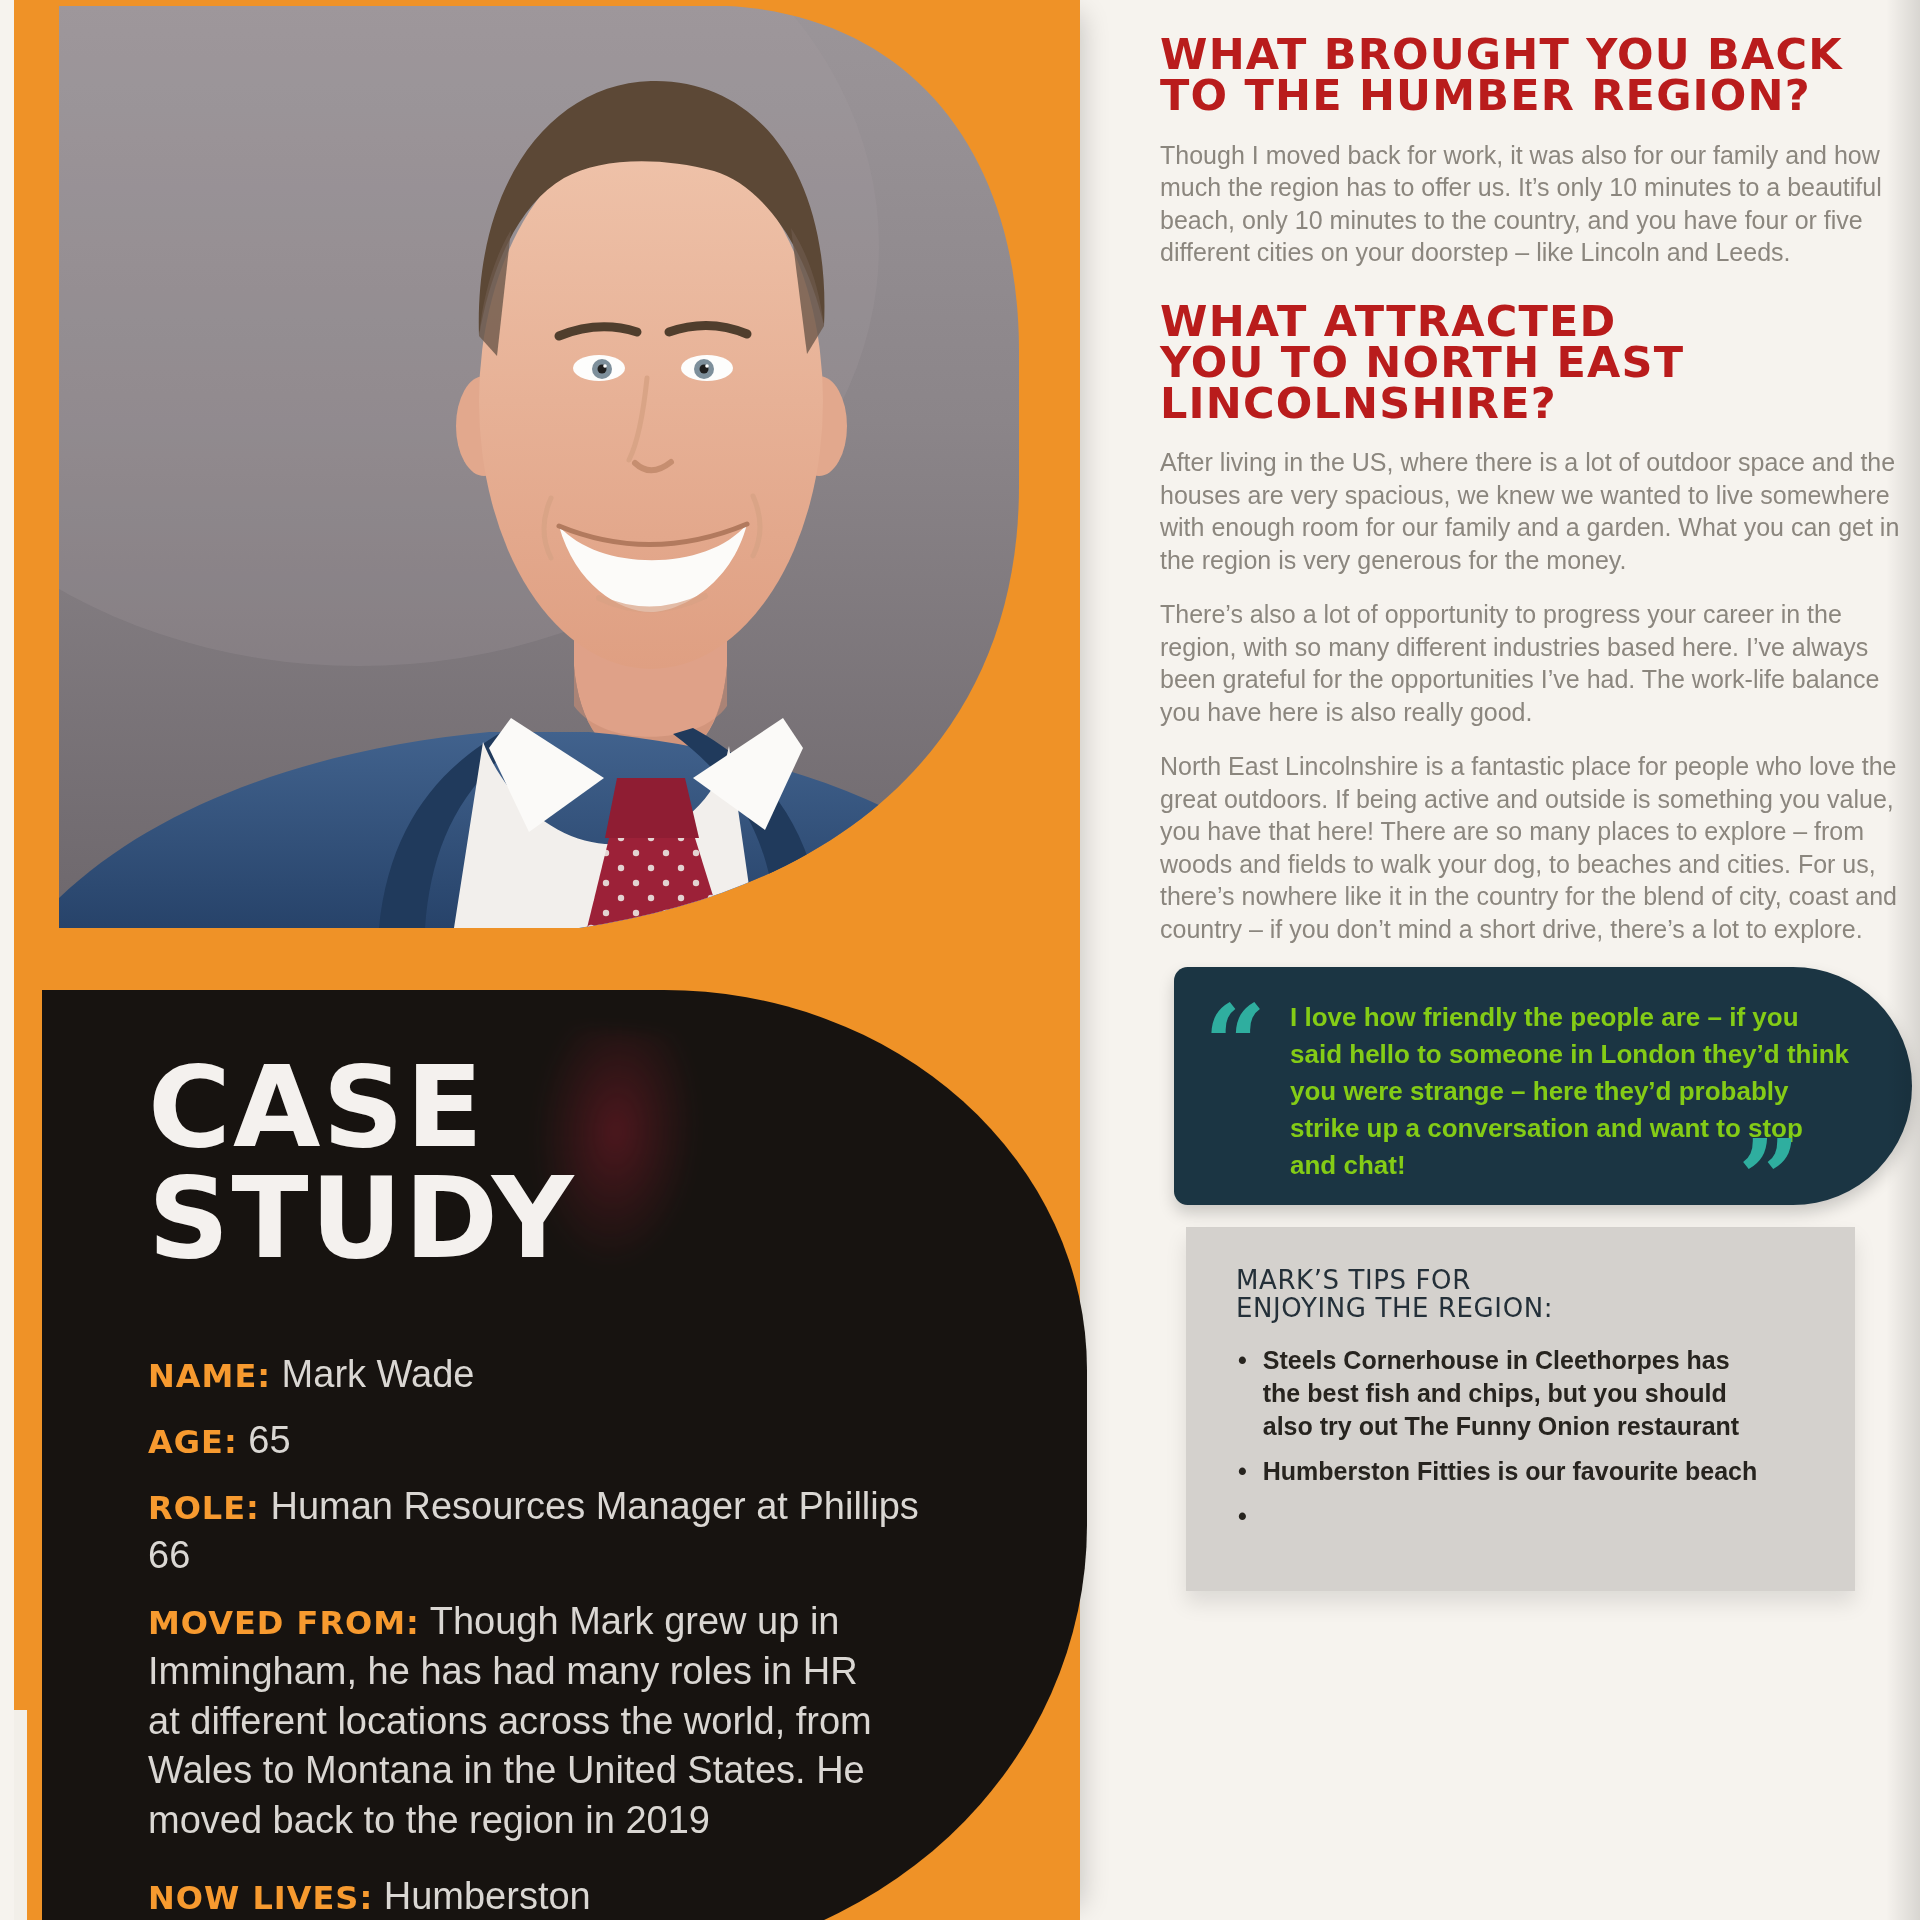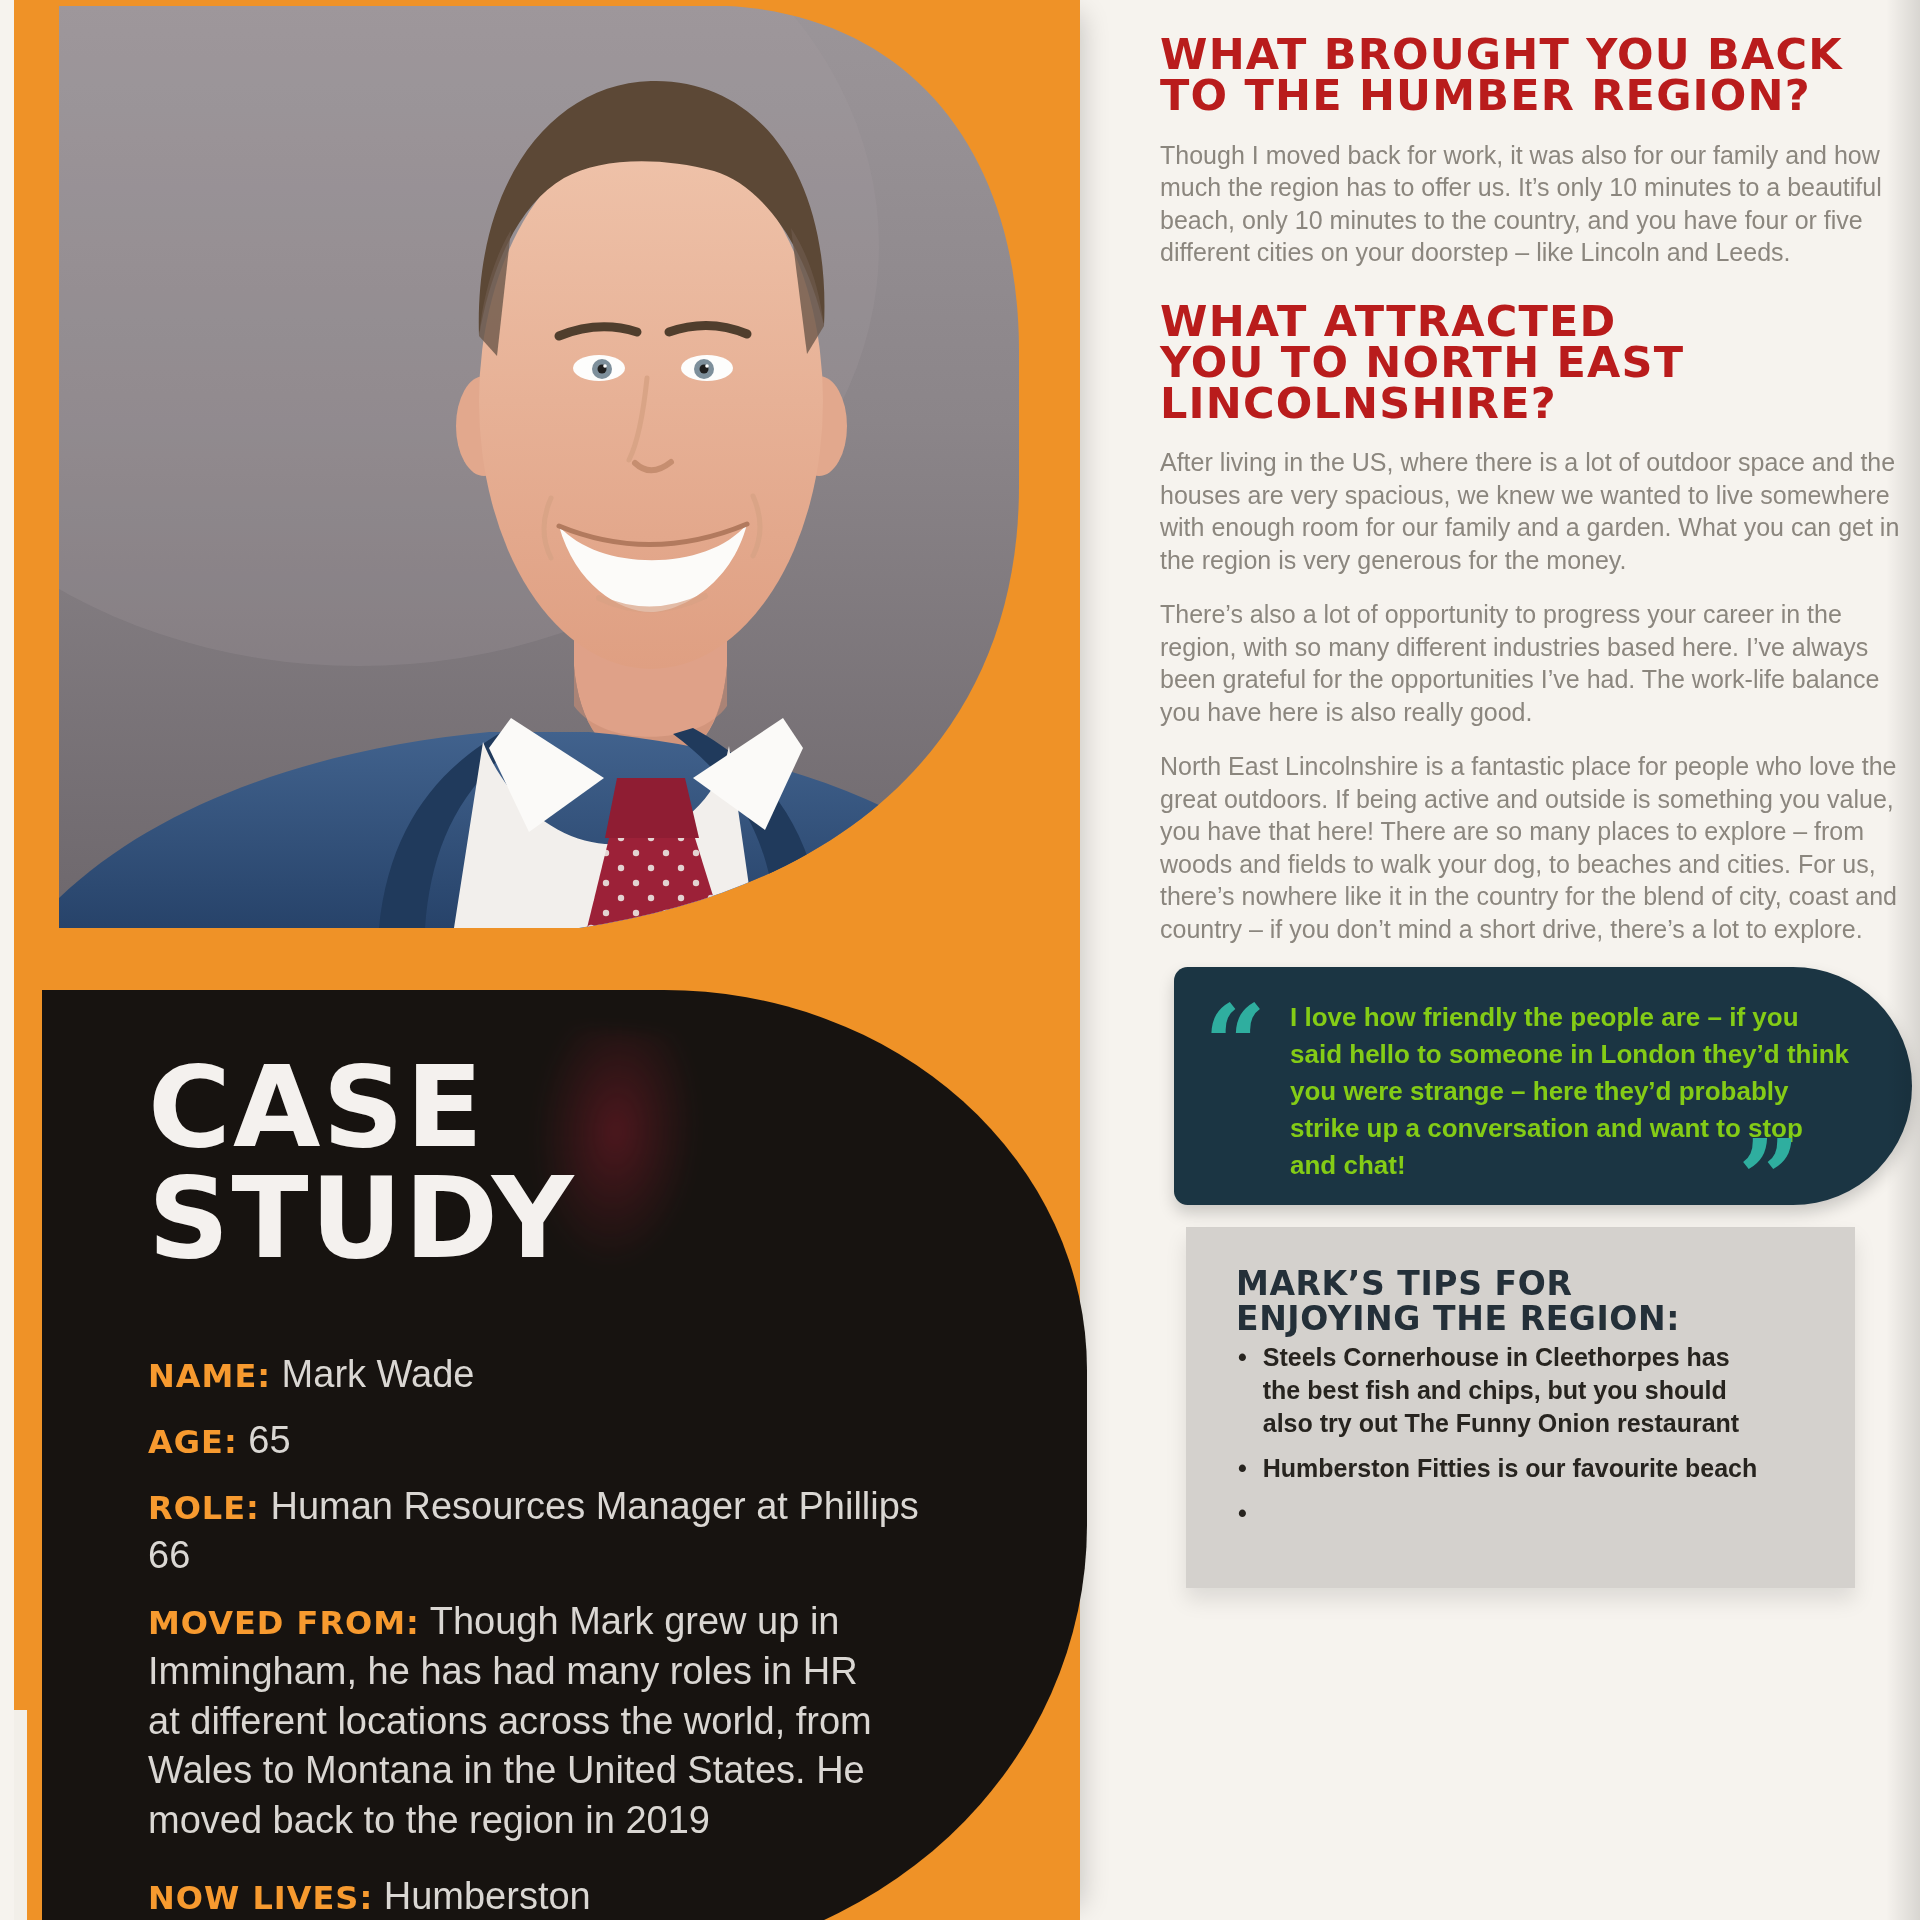--- a/index.html
+++ b/index.html
@@ -42,22 +42,22 @@
         border-radius:14px 122px 122px 14px;box-shadow:0 8px 16px rgba(0,0,0,0.18);}
   .open-quote,.close-quote{position:absolute;font-family:"DejaVu Serif","Liberation Serif",serif;
         font-weight:bold;font-size:108px;line-height:0.6;color:#2FAE9F;}
   .open-quote{left:30px;top:46px;}
   .close-quote{right:112px;bottom:-6px;}
   .quote-text{position:absolute;left:116px;top:32px;width:565px;margin:0;
         font-size:26px;line-height:1.42;font-weight:bold;color:#84cc16;}
 
   .tips-box{margin:22px 65px 0 26px;background:#D4D1CD;padding:40px 44px 46px 50px;
         box-shadow:0 12px 20px rgba(0,0,0,0.10);}
-  .tips-heading{margin:0 0 4px 0;font-family:"DejaVu Sans","Liberation Sans",sans-serif;
-        font-size:33px;line-height:1.05;font-weight:bold;letter-spacing:0.6px;
+  .tips-heading{margin:0 0 22px 0;font-family:"DejaVu Sans","Liberation Sans",sans-serif;
+        font-size:26px;line-height:1.05;font-weight:normal;letter-spacing:0.6px;
         color:#243039;white-space:pre-line;}
   .tips-list{list-style:none;margin:0;padding:0;}
   .tips-list li{display:flex;gap:16px;margin:0 0 12px 0;font-size:25px;line-height:1.32;
         font-weight:bold;color:#27241F;}
   .tips-list .bullet{flex:0 0 auto;margin-left:2px;}
   .tips-list .tip-text{max-width:500px;}
 
   .scan-edge{position:absolute;left:0;bottom:0;width:13px;height:210px;background:#f2efe9;}
 </style>
 </head>

